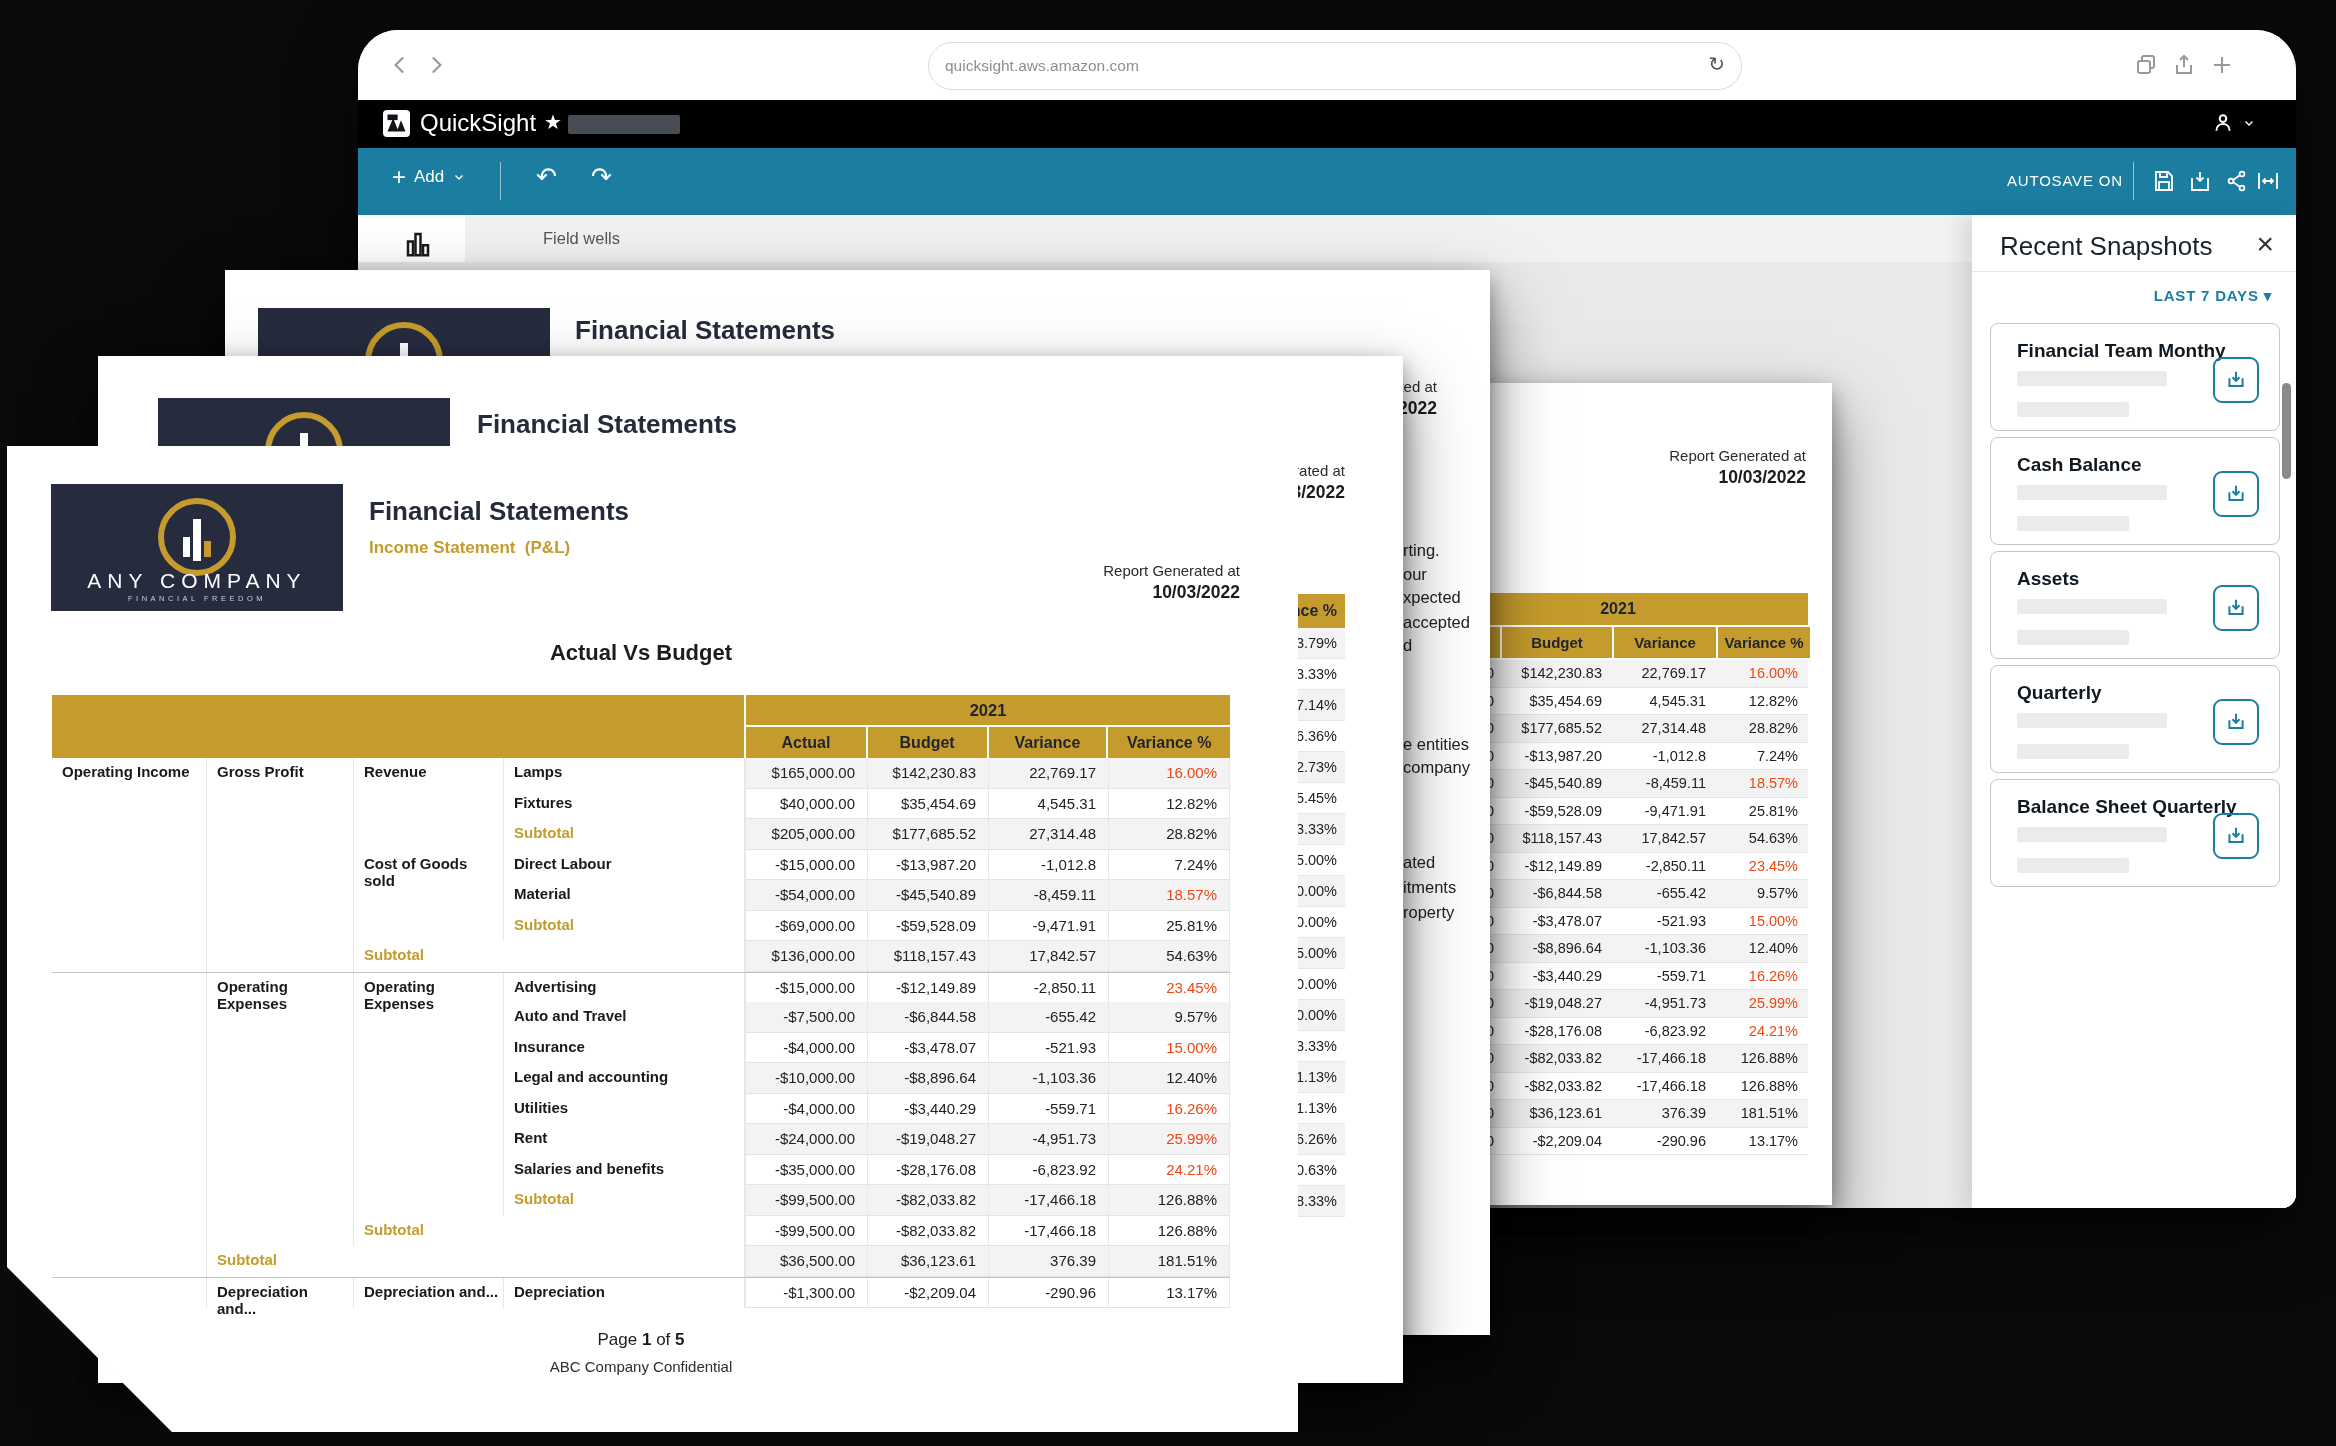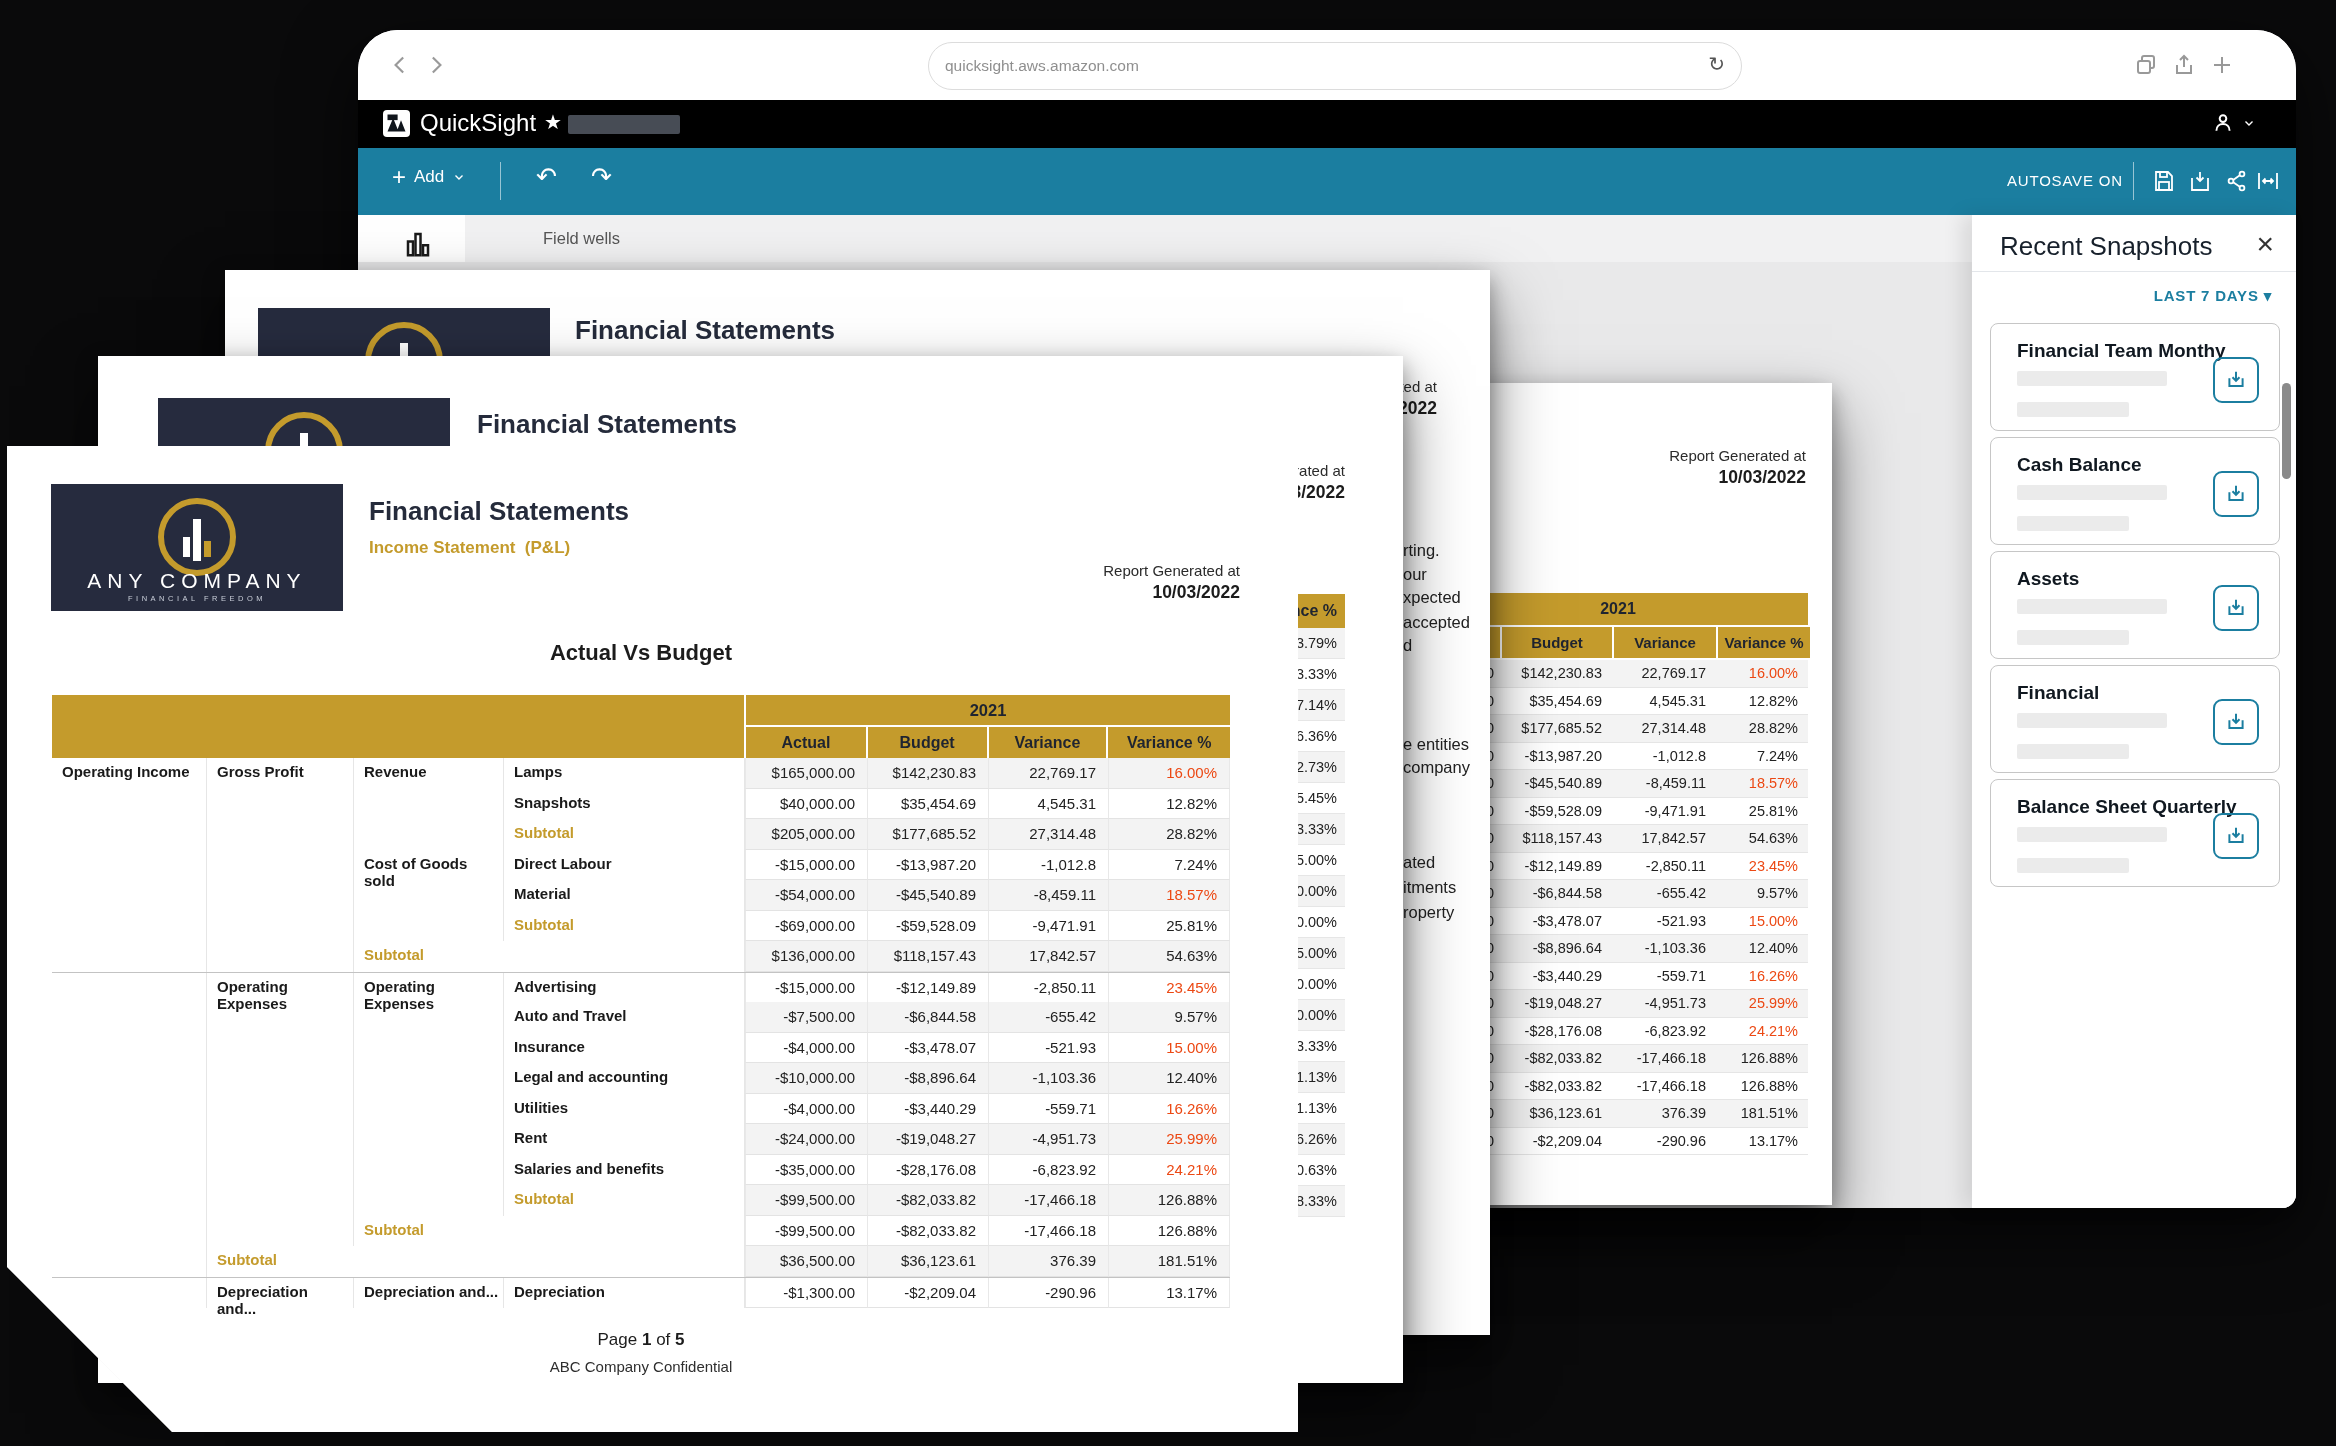--- a/index.html
+++ b/index.html
@@ -290,21 +290,21 @@
             <div class="ph ph2"></div>
             <div class="dlbtn">
               <svg width="22" height="22" viewBox="0 0 20 20" fill="none" stroke="currentColor" stroke-width="1.8">
                 <path d="M10 2.5 v8"></path>
                 <polyline points="6.8,7.5 10,10.7 13.2,7.5"></polyline>
                 <path d="M4 8.5 v7 h12 v-7"></path>
               </svg>
             </div>
           </div>
           <div class="card" style="top: 342px;">
-            <div class="card-title">Financial</div>
+            <div class="card-title">Quarterly</div>
             <div class="ph ph1"></div>
             <div class="ph ph2"></div>
             <div class="dlbtn">
               <svg width="22" height="22" viewBox="0 0 20 20" fill="none" stroke="currentColor" stroke-width="1.8">
                 <path d="M10 2.5 v8"></path>
                 <polyline points="6.8,7.5 10,10.7 13.2,7.5"></polyline>
                 <path d="M4 8.5 v7 h12 v-7"></path>
               </svg>
             </div>
           </div>
@@ -552,21 +552,21 @@
           <div class="lc" style="width: 241px;">Lamps</div>
           <div class="nc z" style="width: 122px;">$165,000.00</div>
           <div class="nc z" style="width: 121px;">$142,230.83</div>
           <div class="nc z" style="width: 120px;">22,769.17</div>
           <div class="nc pct z red" style="width: 122px;">16.00%</div>
         </div>
         <div class="arow" style="top: 30.5px;">
           <div class="lc" style="width: 155px;"></div>
           <div class="lc" style="width: 147px;"></div>
           <div class="lc" style="width: 150px;"></div>
-          <div class="lc" style="width: 241px;">Snapshots</div>
+          <div class="lc" style="width: 241px;">Fixtures</div>
           <div class="nc" style="width: 122px;">$40,000.00</div>
           <div class="nc" style="width: 121px;">$35,454.69</div>
           <div class="nc" style="width: 120px;">4,545.31</div>
           <div class="nc pct" style="width: 122px;">12.82%</div>
         </div>
         <div class="arow" style="top: 61px;">
           <div class="lc" style="width: 155px;"></div>
           <div class="lc" style="width: 147px;"></div>
           <div class="lc" style="width: 150px;"></div>
           <div class="lc goldlbl" style="width: 241px;">Subtotal</div>

